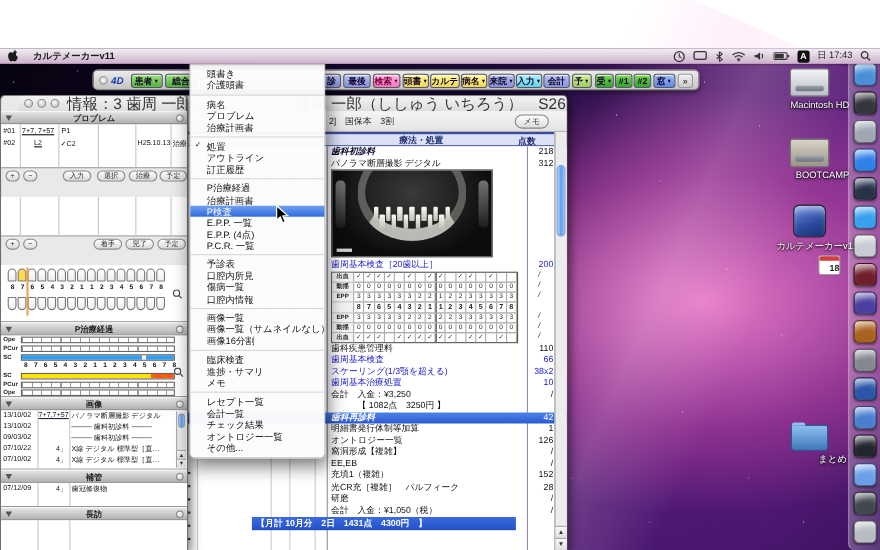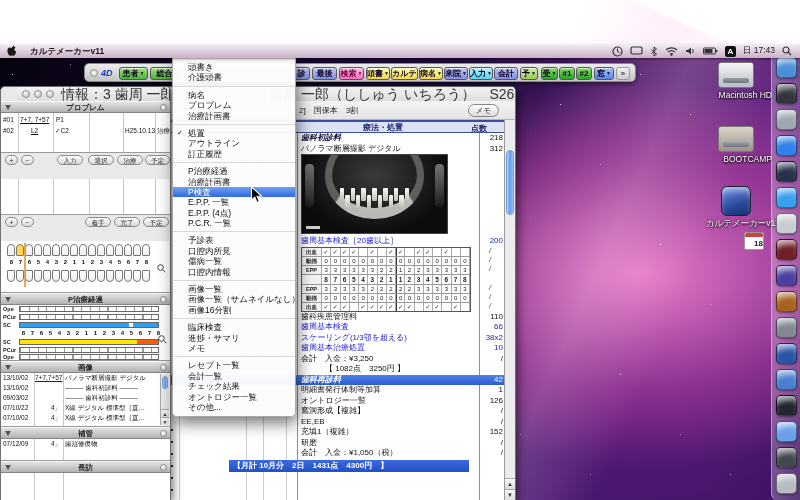--- a/index.html
+++ b/index.html
@@ -184,20 +184,24 @@
     <div class="drive dark"></div>
     <div class="lbl">BOOTCAMP</div>
   </div>
   <div class="dicon" style="left:676px;top:186px;width:120px">
     <div class="appicon"></div>
     <div class="lbl">カルテメーカーv11.app</div>
   </div>
   <div class="dicon" style="left:738px;top:232px;width:32px">
     <div class="calicon">18</div>
   </div>
+  <div class="dicon" style="left:702px;top:386px;width:68px">
+    <div class="folder"></div>
+    <div class="lbl">まとめ</div>
+  </div>
 
   <div class="win chart-win">
     <div class="titlebar">
       <span style="position:absolute;left:90px">歯周 一郎（ししゅう いちろう）　S26.5.8生</span>
     </div>
     <div class="subrow">
       <span style="position:absolute;left:136px;top:4px">2]　国保本　3割</span>
       <div class="memo-btn">メモ</div>
     </div>
     <div class="chdr">
@@ -430,20 +434,24 @@
             <span class="plabel">窩洞形成【複雑】</span>
             <span class="ppts">/</span>
           </div>
           <div class="prow">
             <span class="plabel">EE,EB</span>
             <span class="ppts">/</span>
           </div>
           <div class="prow">
             <span class="plabel">充填1（複雑）</span>
             <span class="ppts">152</span>
+          </div>
+          <div class="prow">
+            <span class="plabel">光CR充［複雑］　パルフィーク</span>
+            <span class="ppts">28</span>
           </div>
           <div class="prow">
             <span class="plabel">研磨</span>
             <span class="ppts">/</span>
           </div>
           <div class="prow">
             <span class="plabel">会計　入金：¥1,050（税）</span>
             <span class="ppts">/</span>
           </div>
           <div class="month-bar">【月計 10月分　2日　1431点　4300円　】</div>

